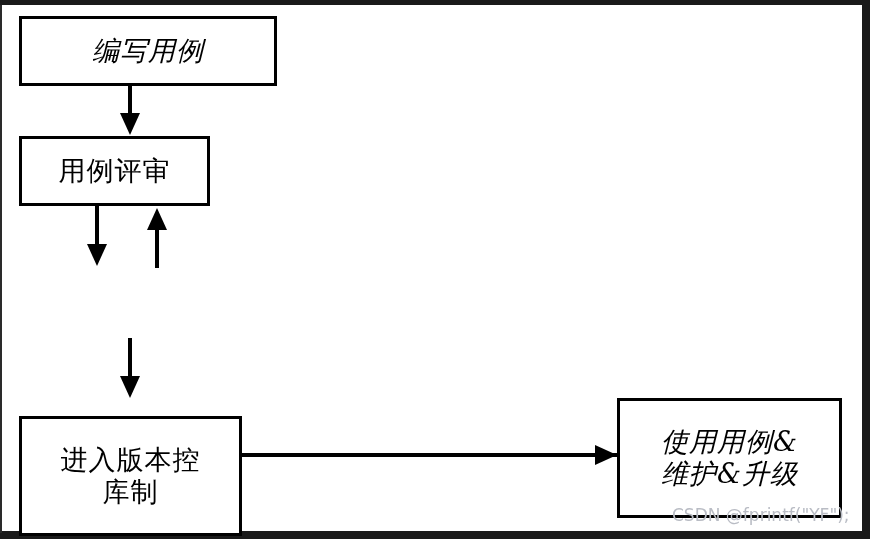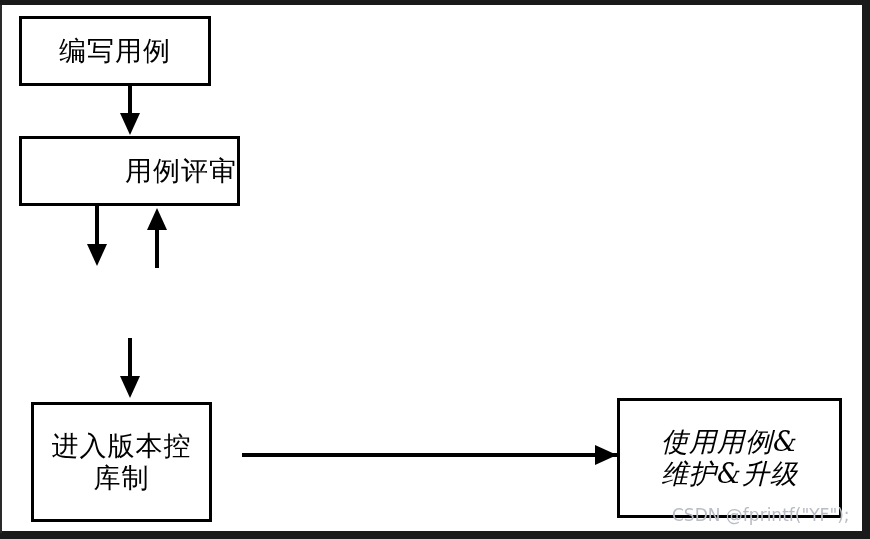--- a/index.html
+++ b/index.html
@@ -107,42 +107,42 @@
 </head>
 <body>
 
 <div id="canvas">
 
   <div class="frame-top"></div>
   <div class="frame-bottom"></div>
   <div class="frame-right"></div>
   <div class="frame-left"></div>
 
-  <div class="node" style="left:19px; top:16px; width:192px; height:70px;">
+  <div class="node" style="left:19px; top:16px; width:258px; height:70px;font-style:italic;">
     <span class="node-label">编写用例</span>
   </div>
 
   <div class="conn conn-v" style="left:128px; top:86px; width:4px; height:30px;"></div>
   <div class="arrow arrow-down" style="left:120px; top:113px;"></div>
 
-  <div class="node" style="left:19px; top:136px; width:221px; height:70px;justify-content:flex-end;">
+  <div class="node" style="left:19px; top:136px; width:191px; height:70px;">
     <span class="node-label">用例评审</span>
   </div>
 
   <div class="conn conn-v" style="left:95px; top:206px; width:4px; height:40px;"></div>
   <div class="arrow arrow-down" style="left:87px; top:244px;"></div>
 
   <div class="conn conn-v" style="left:155px; top:228px; width:4px; height:40px;"></div>
   <div class="arrow arrow-up" style="left:147px; top:208px;"></div>
 
 
   <div class="conn conn-v" style="left:128px; top:338px; width:4px; height:42px;"></div>
   <div class="arrow arrow-down" style="left:120px; top:376px;"></div>
 
-  <div class="node" style="left:19px; top:402px; width:181px; height:120px;margin-left:12px;">
+  <div class="node" style="left:19px; top:416px; width:223px; height:120px;">
     <span class="node-label">进入版本控
 库制</span>
   </div>
 
   <div class="conn conn-h" style="left:242px; top:453px; width:375px; height:4px;"></div>
   <div class="arrow arrow-right" style="left:595px; top:445px;"></div>
 
   <div class="node" style="left:617px; top:398px; width:225px; height:120px;font-style:italic;">
     <span class="node-label">使用用例&amp;
 维护&amp;升级</span>

